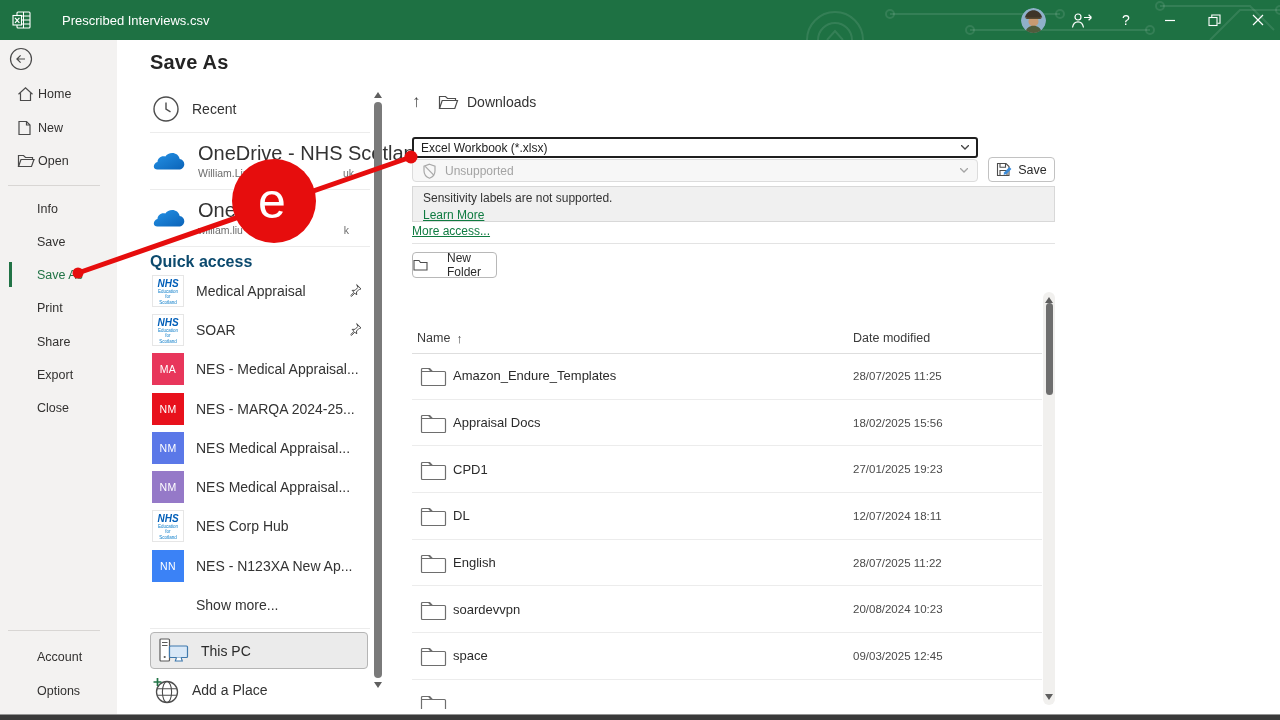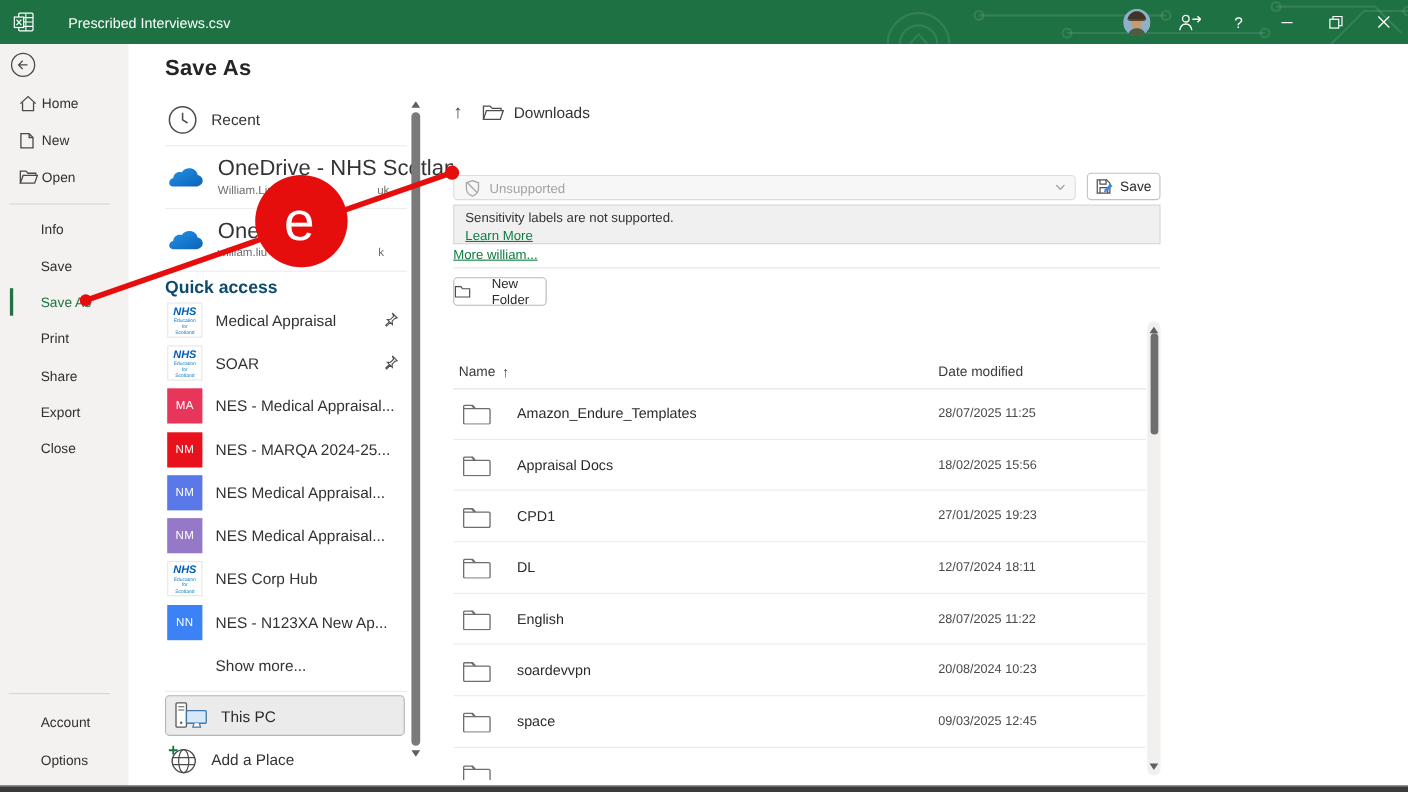--- a/index.html
+++ b/index.html
@@ -79,21 +79,21 @@
   .panel-div { position:absolute; left:0; top:203px; width:643px; border-top:1px solid #e3e3e3; }
   .newfolder { position:absolute; left:0; top:212px; width:85px; height:26px; background:#fff; border:1px solid #b8b8b8; border-radius:4px; display:flex; align-items:center; justify-content:center; gap:19px; font-size:12px; color:#2b2b2b; }
   .thead { position:absolute; left:0; top:283px; width:630px; height:30px; display:flex; align-items:center; font-size:12.5px; color:#3b3b3b; }
   .thead .col-name { margin-left:5px; display:flex; align-items:center; gap:6px; }
   .thead .sort-arrow { font-size:13px; color:#444; }
   .thead .col-date { position:absolute; left:441px; }
   .thead-div { position:absolute; left:0; top:313px; width:630px; border-top:1px solid #dedede; }
   .rows { position:absolute; left:0; top:313px; width:630px; height:356px; overflow:hidden; }
   .file-row { position:relative; height:46.7px; display:flex; align-items:center; border-bottom:1px solid #ececec; }
   .file-row .ficon { margin-left:8px; display:flex; }
-  .file-row .fname { margin-left:23px; font-size:13px; color:#2b2b2b; }
+  .file-row .fname { margin-left:6px; font-size:13px; color:#2b2b2b; }
   .file-row .fdate { position:absolute; left:441px; font-size:11.5px; color:#4a4a4a; }
 
   .annotation { position:absolute; left:0; top:0; pointer-events:none; z-index:60; }
   svg { display:block; }
   .hidden-defs { position:absolute; width:0; height:0; }
 </style>
 </head>
 <body>
 
 <svg class="hidden-defs" aria-hidden="true">
@@ -404,20 +404,28 @@
     <span>
       <svg width="21" height="16" viewBox="0 0 21 16">
           <path d="M1.5 14.5V2.5h6l2 2h8V6.5" fill="none" stroke="#4d4d4d" stroke-width="1.2"></path>
           <path d="M1.5 14.5L4.2 6.5h15.3l-2.7 8z" fill="none" stroke="#4d4d4d" stroke-width="1.2"></path>
         </svg>
     </span>
     <span class="clabel">Downloads</span>
   </div>
 
 
+  <div class="ftype">
+    <span>Excel Workbook (*.xlsx)</span>
+    <span class="chev">
+        <svg width="8" height="5" viewBox="0 0 8 5">
+          <use href="#chev-g"></use>
+        </svg>
+      </span>
+  </div>
 
   <div class="sens">
     <span>
       <svg width="15" height="16" viewBox="0 0 15 16">
         <path d="M7.5 1.2L13 3.2v4.6c0 3.8-2.4 6.3-5.5 7.4C4.4 14.1 2 11.6 2 7.8V3.2z" fill="none" stroke="#a8a8a8" stroke-width="1.2"></path>
         <path d="M3.2 3.4l8.8 9" stroke="#a8a8a8" stroke-width="1.2"></path>
       </svg>
     </span>
     <span class="slabel">Unsupported</span>
     <span class="chev">
@@ -437,21 +445,21 @@
       </svg>
     </span>
     <span>Save</span>
   </div>
 
   <div class="infobox">
     <div class="msg">Sensitivity labels are not supported.</div>
     <span class="link-green">Learn More</span>
   </div>
 
-  <span class="link-green moreopt">More william...</span>
+  <span class="link-green moreopt">More access...</span>
   <div class="panel-div"></div>
 
   <div class="newfolder">
     <span>
       <svg width="15" height="12" viewBox="0 0 15 12">
           <path d="M1 11V1.5h5l1.5 2H14V11z" fill="none" stroke="#4d4d4d" stroke-width="1.1"></path>
         </svg>
     </span>
     <span>New Folder</span>
   </div>

